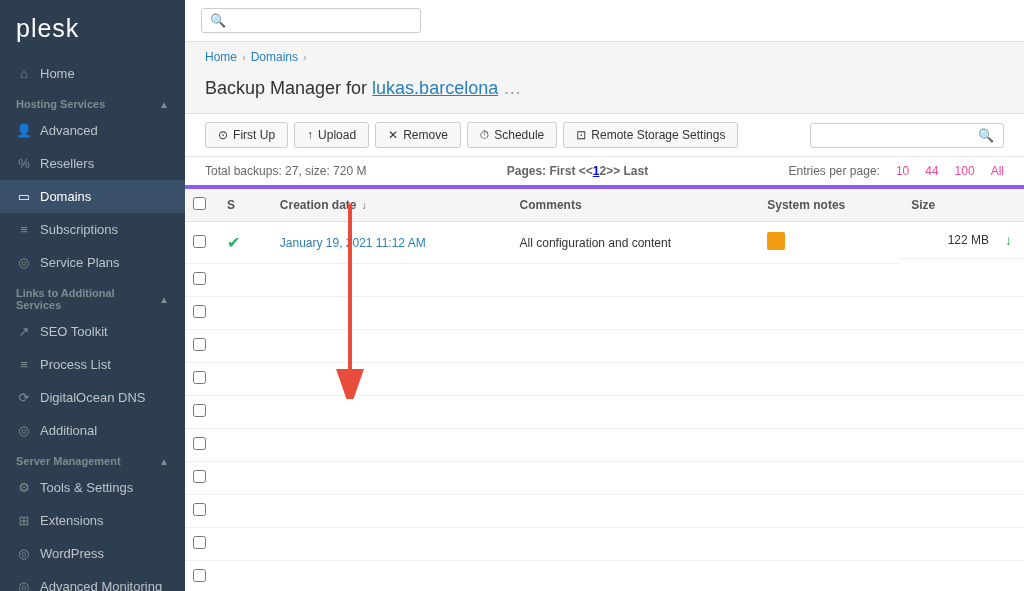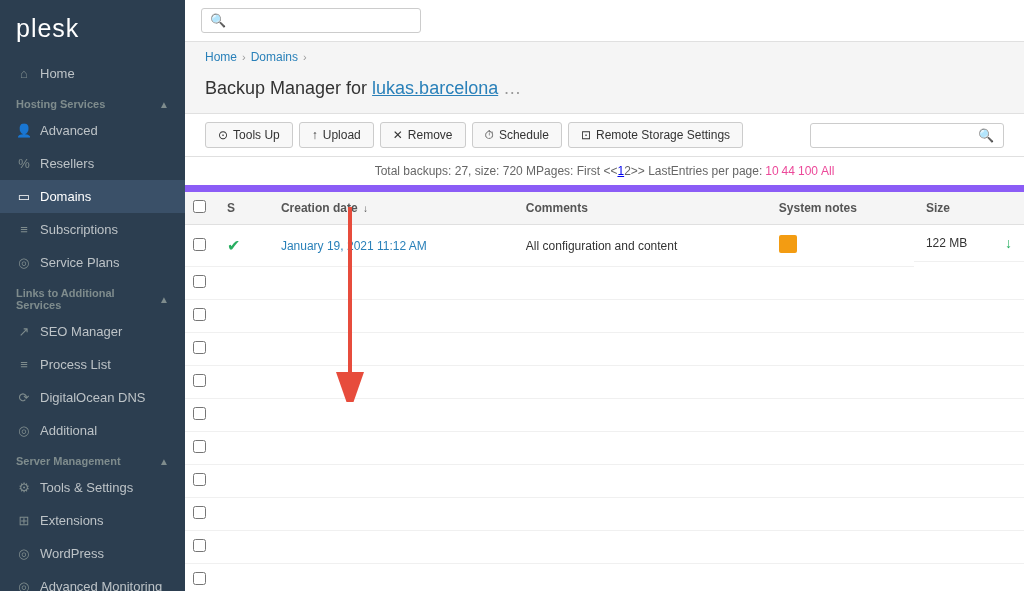--- a/index.html
+++ b/index.html
@@ -154,25 +154,25 @@
       overflow: auto;
       background: #fff;
     }
 
     .table-meta {
       padding: 7px 20px;
       font-size: 12px;
       color: #666;
       display: flex;
       align-items: center;
-      justify-content: center;
-      border-bottom: 7px solid #8b5cf6;
+      justify-content: space-between;
+      border-bottom: 4px solid #8b5cf6;
     }
     .table-meta .left { display: flex; align-items: center; gap: 6px; }
-    .table-meta .right { display: flex; align-items: center; gap: 3px; font-size: 12px; color: #666; }
+    .table-meta .right { display: flex; align-items: center; gap: 16px; font-size: 12px; color: #666; }
     .table-meta .right a { color: #ec4899; text-decoration: none; }
     .entries-per-page { font-size: 12px; color: #666; }
     .entries-per-page a { color: #2980b9; text-decoration: none; }
 
     .data-table {
       width: 100%;
       border-collapse: collapse;
     }
     .data-table thead tr {
       background: #f5f5f5;
@@ -260,21 +260,21 @@
     <span>Service Plans</span>
   </div>
 
   <div class="sidebar-section">
     <span>Links to Additional Services</span>
     <span class="sidebar-section-chevron">▲</span>
   </div>
 
   <div class="sidebar-item">
     <span class="sidebar-icon">↗</span>
-    <span>SEO Manager</span>
+    <span>SEO Toolkit</span>
   </div>
   <div class="sidebar-item">
     <span class="sidebar-icon">≡</span>
     <span>Process List</span>
   </div>
   <div class="sidebar-item">
     <span class="sidebar-icon">⟳</span>
     <span>DigitalOcean DNS</span>
   </div>
   <div class="sidebar-item">
@@ -329,21 +329,21 @@
 
   <div class="page-header">
     <h1 class="page-title">
       <span>Backup Manager for </span><a href="#" class="domain-link">lukas.barcelona</a><span class="ellipsis"> …</span>
     </h1>
   </div>
 
   <div class="toolbar">
     <button class="toolbar-btn">
       <span>⊙</span>
-      <span>Tools Up</span>
+      <span>First Up</span>
     </button>
     <button class="toolbar-btn">
       <span>↑</span>
       <span>Upload</span>
     </button>
     <button class="toolbar-btn">
       <span>✕</span>
       <span>Remove</span>
     </button>
     <button class="toolbar-btn">
@@ -359,21 +359,21 @@
       <span>🔍</span>
     </div>
   </div>
 
   <div class="content-area">
 
     <div class="table-meta">
       <div class="left">
         <span>Total backups: 27, size: 720 M</span>
       </div>
-      <div style="display:flex;align-items:center;">
+      <div style="display:flex;align-items:center;font-weight:bold;">
         <span>Pages: First &lt;&lt;</span>
         <a href="#">1</a>
         <span>2</span>
         <span>&gt;&gt; Last</span>
       </div>
       <div class="entries-per-page right">
         <span>Entries per page:</span>
         <a href="#">10</a>
         <a href="#">44</a>
         <a href="#">100</a>
@@ -417,21 +417,21 @@
             </td>
             <td>
               <a href="#" class="date-link">January 19, 2021 11:12 AM</a>
             </td>
             <td>
               <span>All configuration and content</span>
             </td>
             <td>
               <span class="pkg-icon"></span>
             </td>
-            <td style="text-align:right;display:flex;align-items:center;justify-content:space-between;gap:4px;">
+            <td style="text-align:right;display:flex;align-items:center;justify-content:flex-end;gap:16px;">
               <span>122 MB</span>
               <span class="download-icon">↓</span>
             </td>
           </tr>
 
           <tr class="table-row">
               <td class="checkbox-col"><input type="checkbox" style=""></td>
               <td></td>
               <td></td>
               <td></td>

